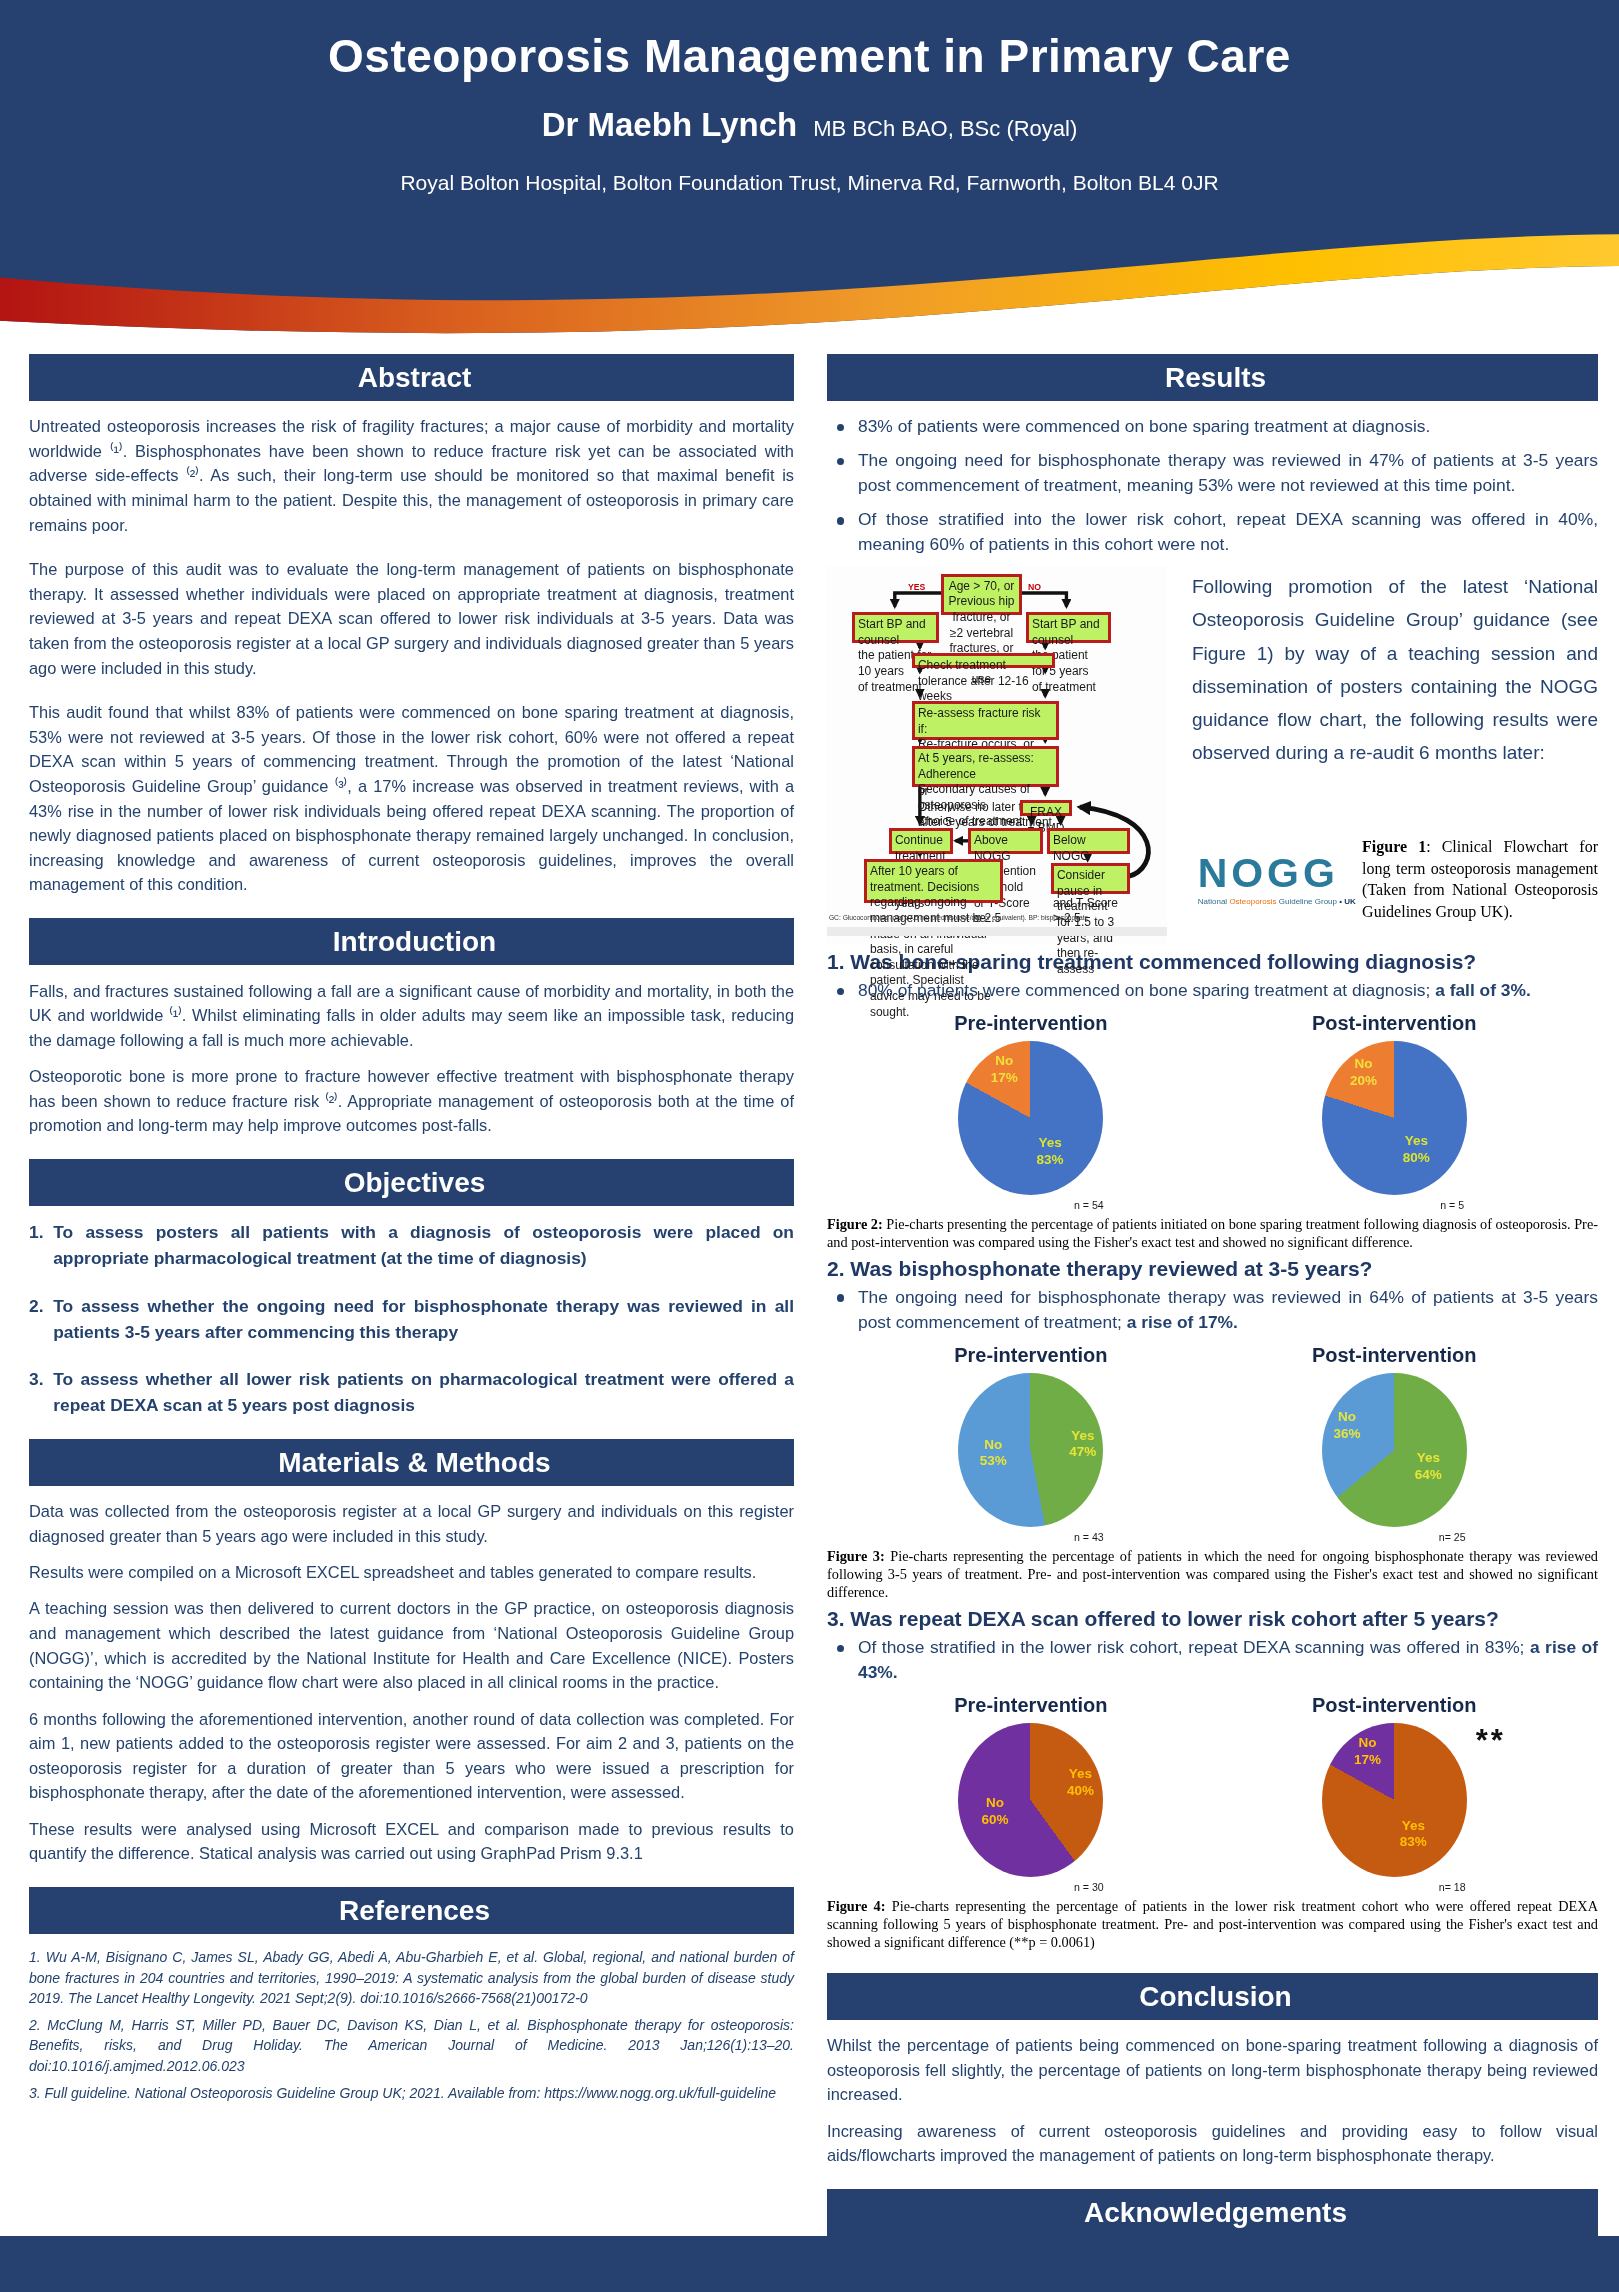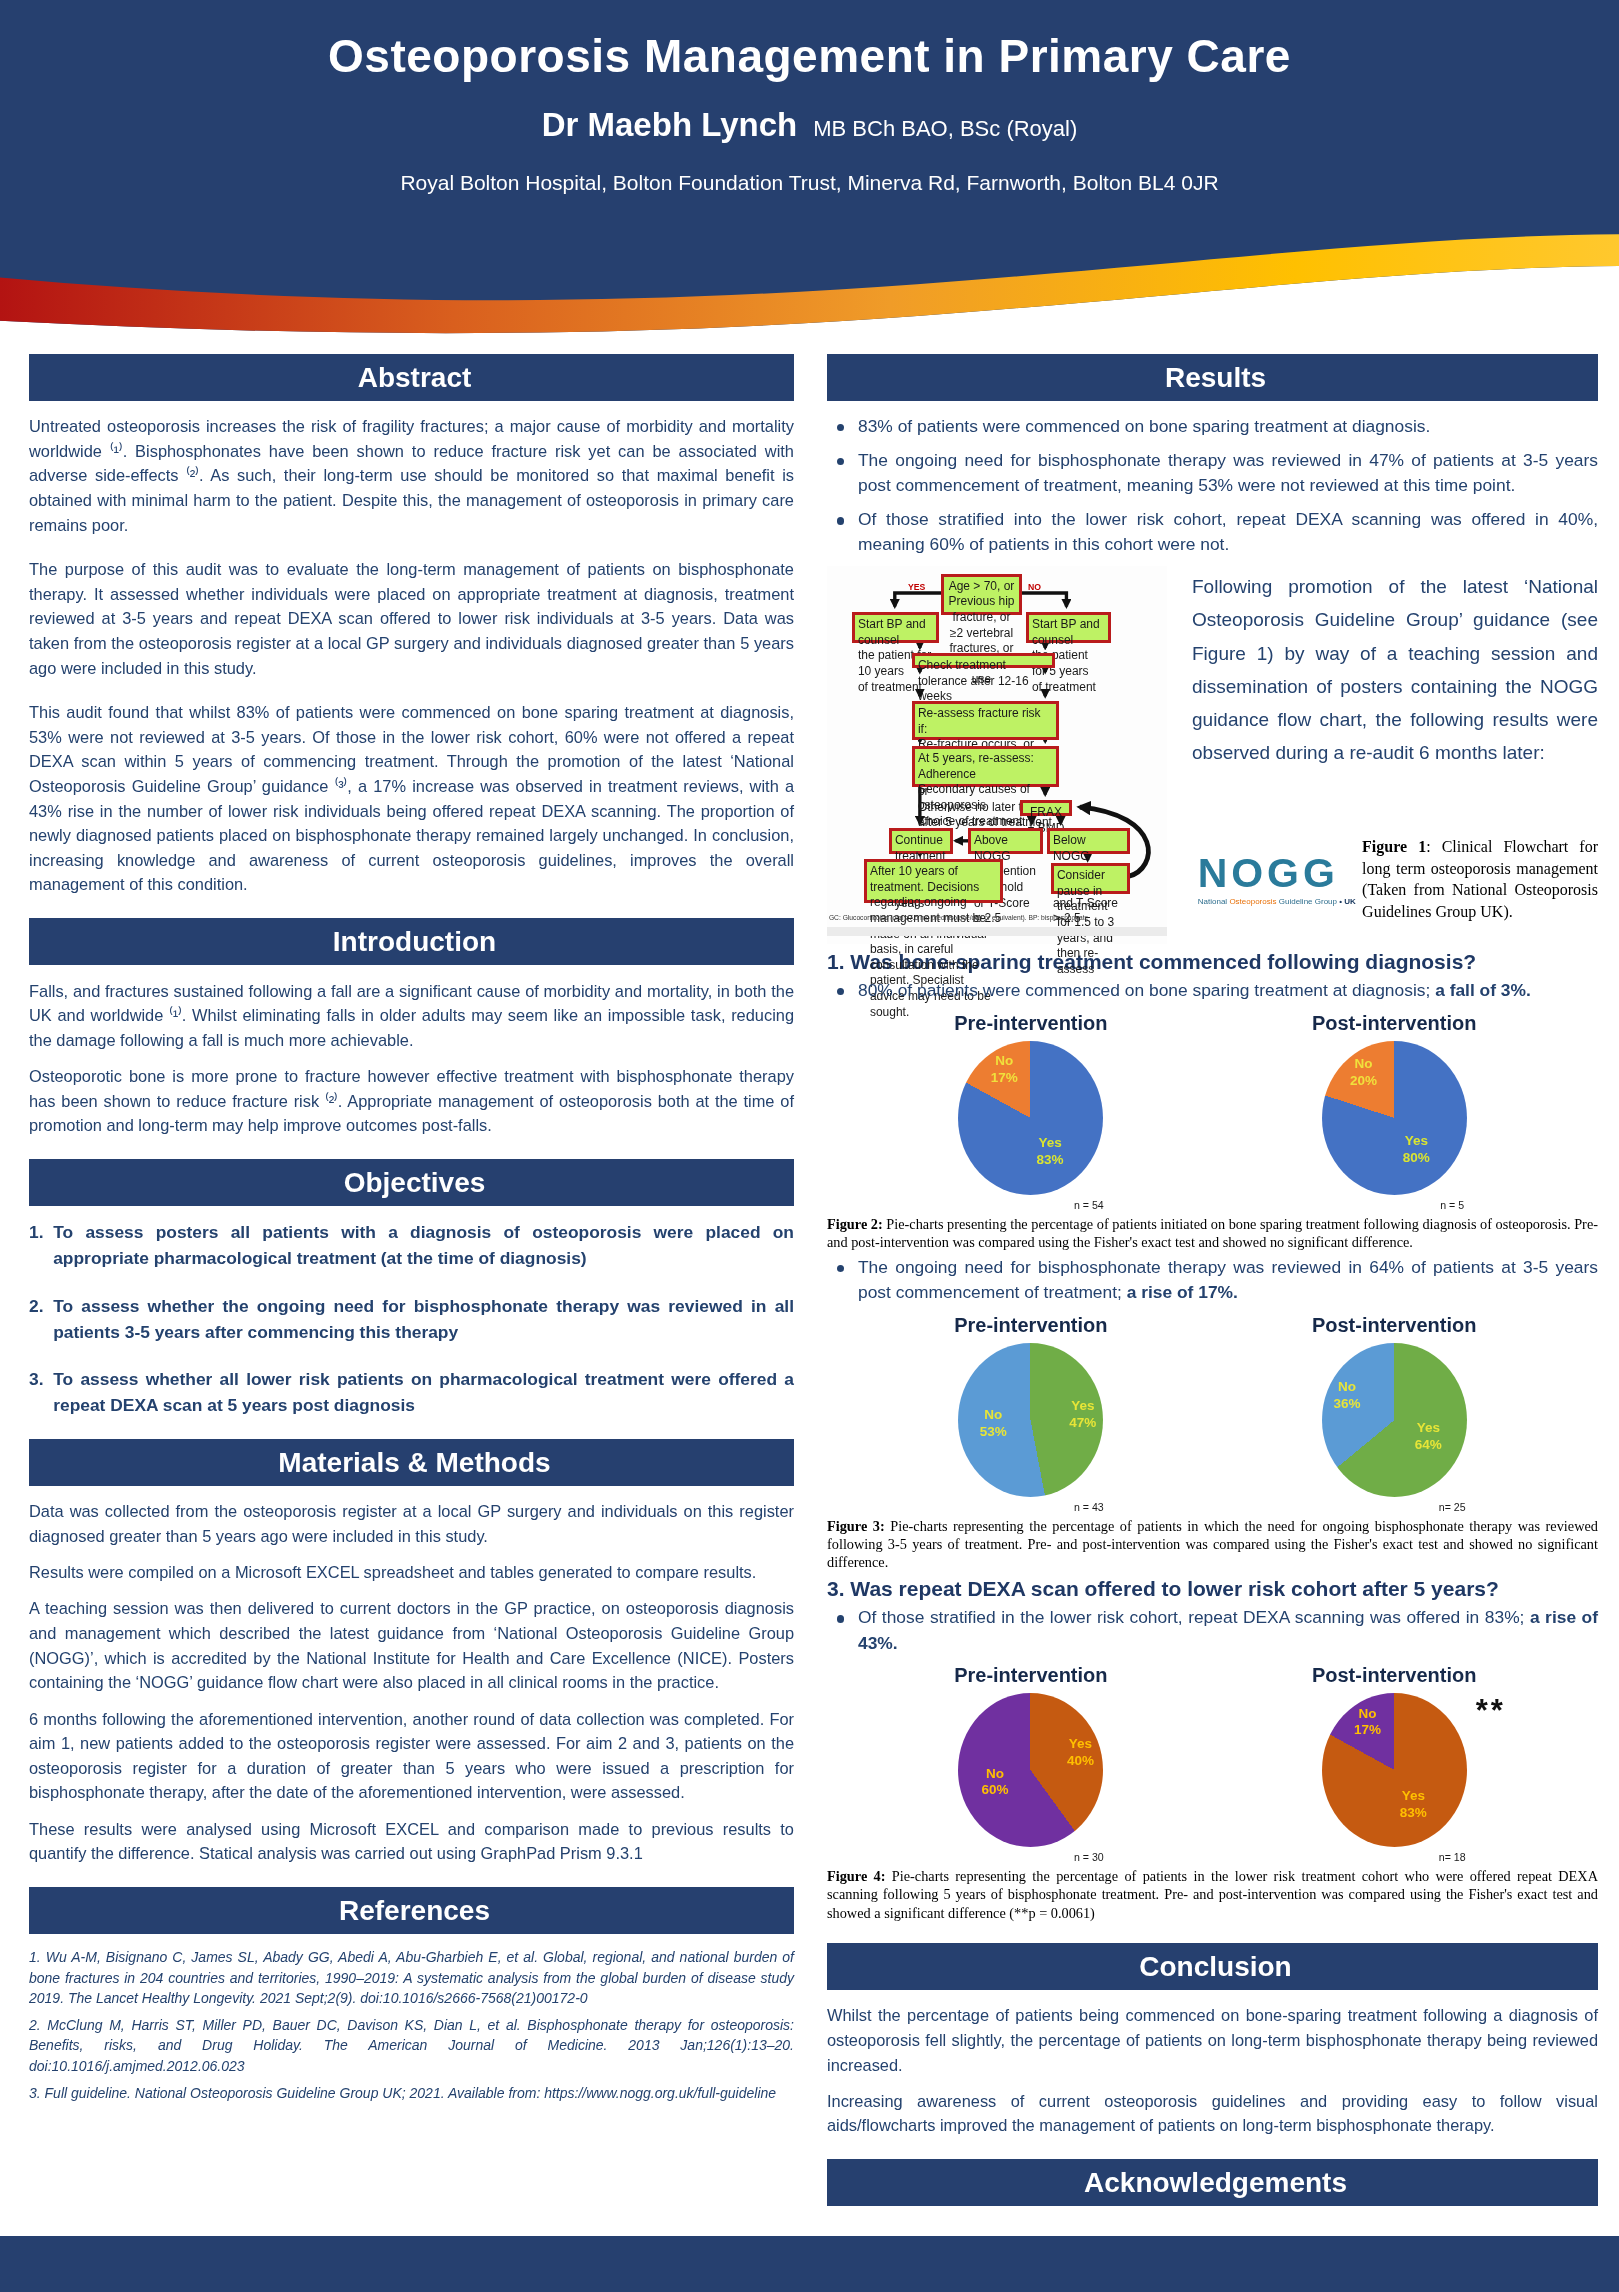--- a/index.html
+++ b/index.html
@@ -269,20 +269,21 @@
               <div class="pie-label" style="left: 28.8397%; top: 20.8754%; color: rgb(240, 225, 60);">No
 20%</div>
             </div>
           <div class="n-label">n = 5</div>
         </div>
       </div>
       <p class="fig-caption"><b>Figure 2:</b><span> Pie-charts presenting the percentage of patients initiated on bone sparing treatment following diagnosis of osteoporosis. Pre- and post-intervention was compared using the Fisher's exact test and showed no significant difference.</span></p>
     </div>
 
     <div class="question">
+      <h3>2. Was bisphosphonate therapy reviewed at 3-5 years?</h3>
       <ul class="bullets">
         <li><span>The ongoing need for bisphosphonate therapy was reviewed in 64% of patients at 3-5 years post commencement of treatment; </span><b>a rise of 17%.</b></li>
       </ul>
       <div class="pie-row">
         <div class="pie-group">
           <div class="pie-title">Pre-intervention</div>
           <div class="pie" style="background: conic-gradient(rgb(112, 173, 71) 0%, rgb(112, 173, 71) 47%, rgb(91, 155, 213) 47%, rgb(91, 155, 213) 100%);">
               <div class="pie-label" style="left: 85.8402%; top: 46.6121%; color: rgb(232, 229, 55);">Yes
 47%</div>
               <div class="pie-label" style="left: 24.1154%; top: 52.4468%; color: rgb(232, 229, 55);">No

